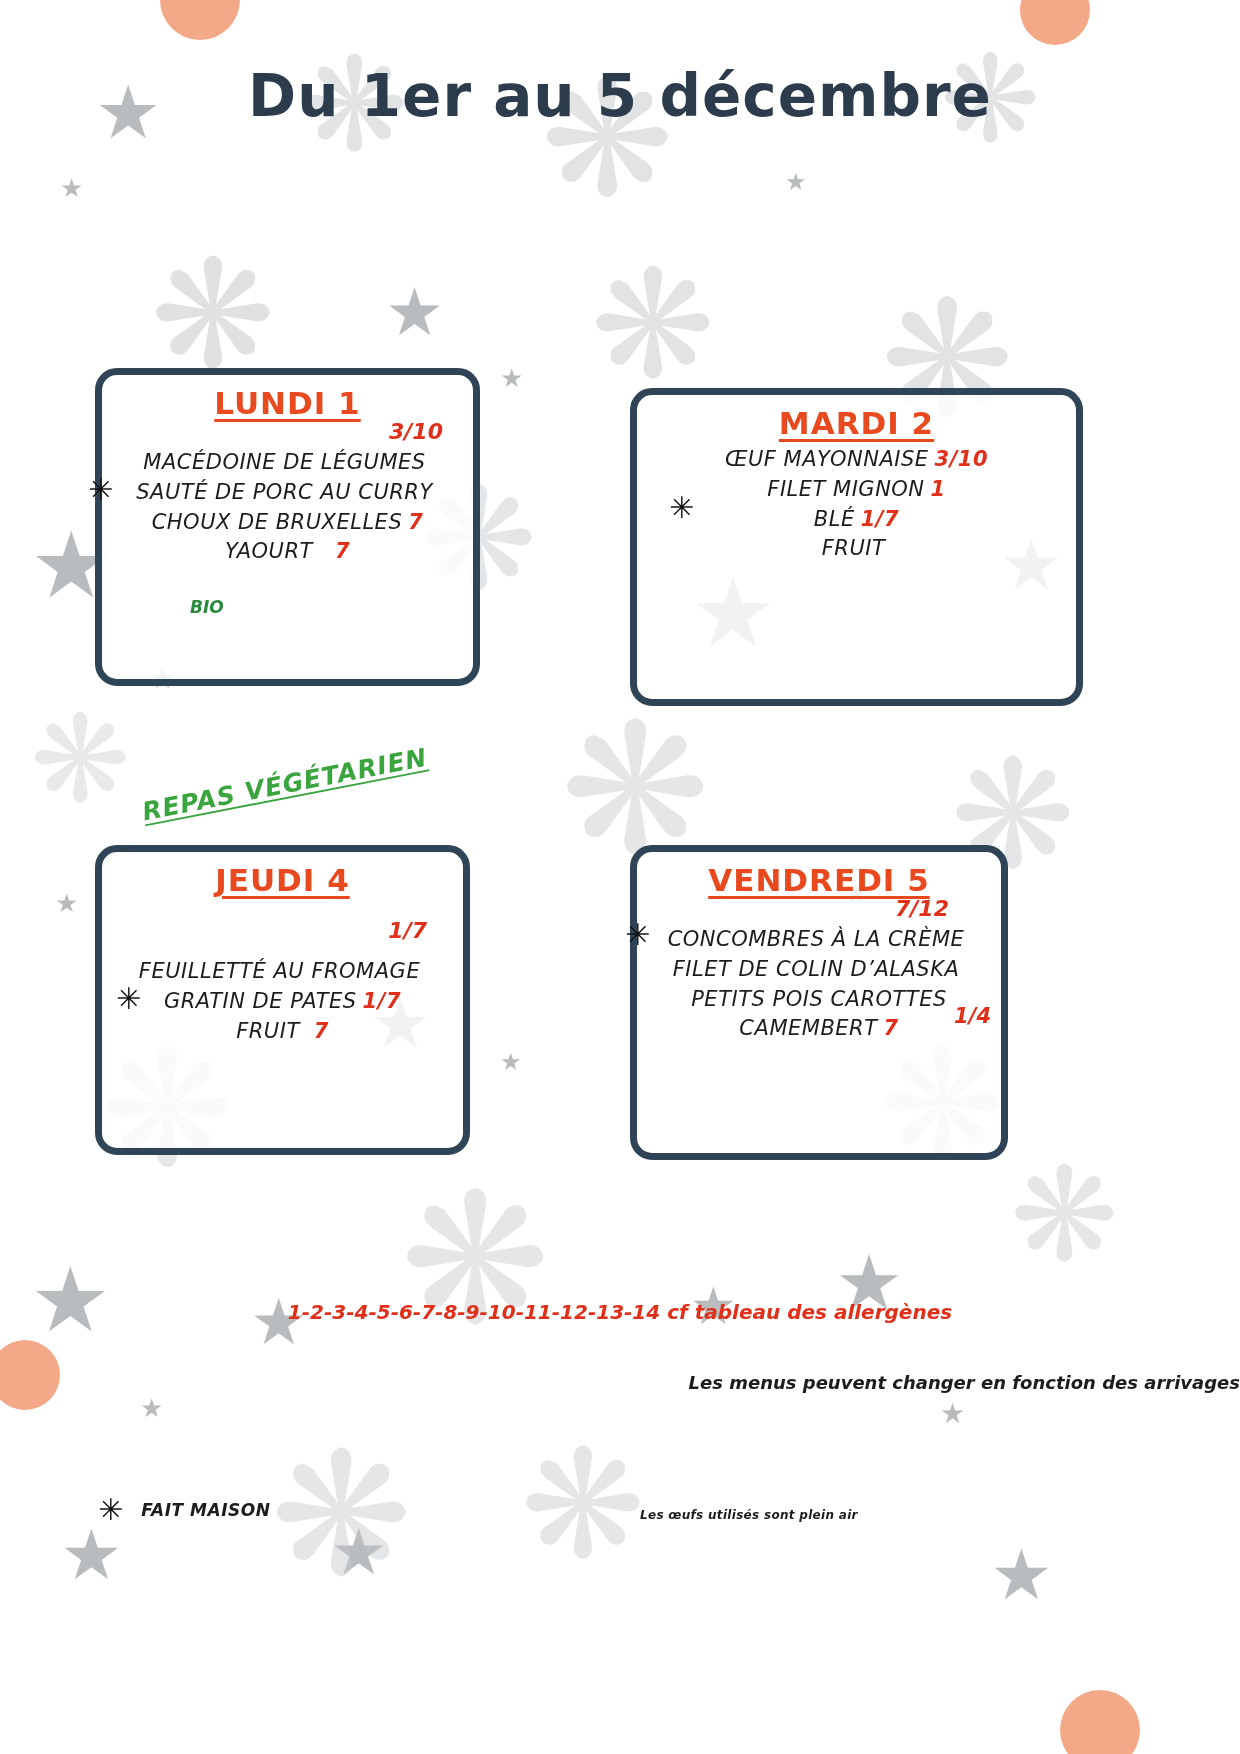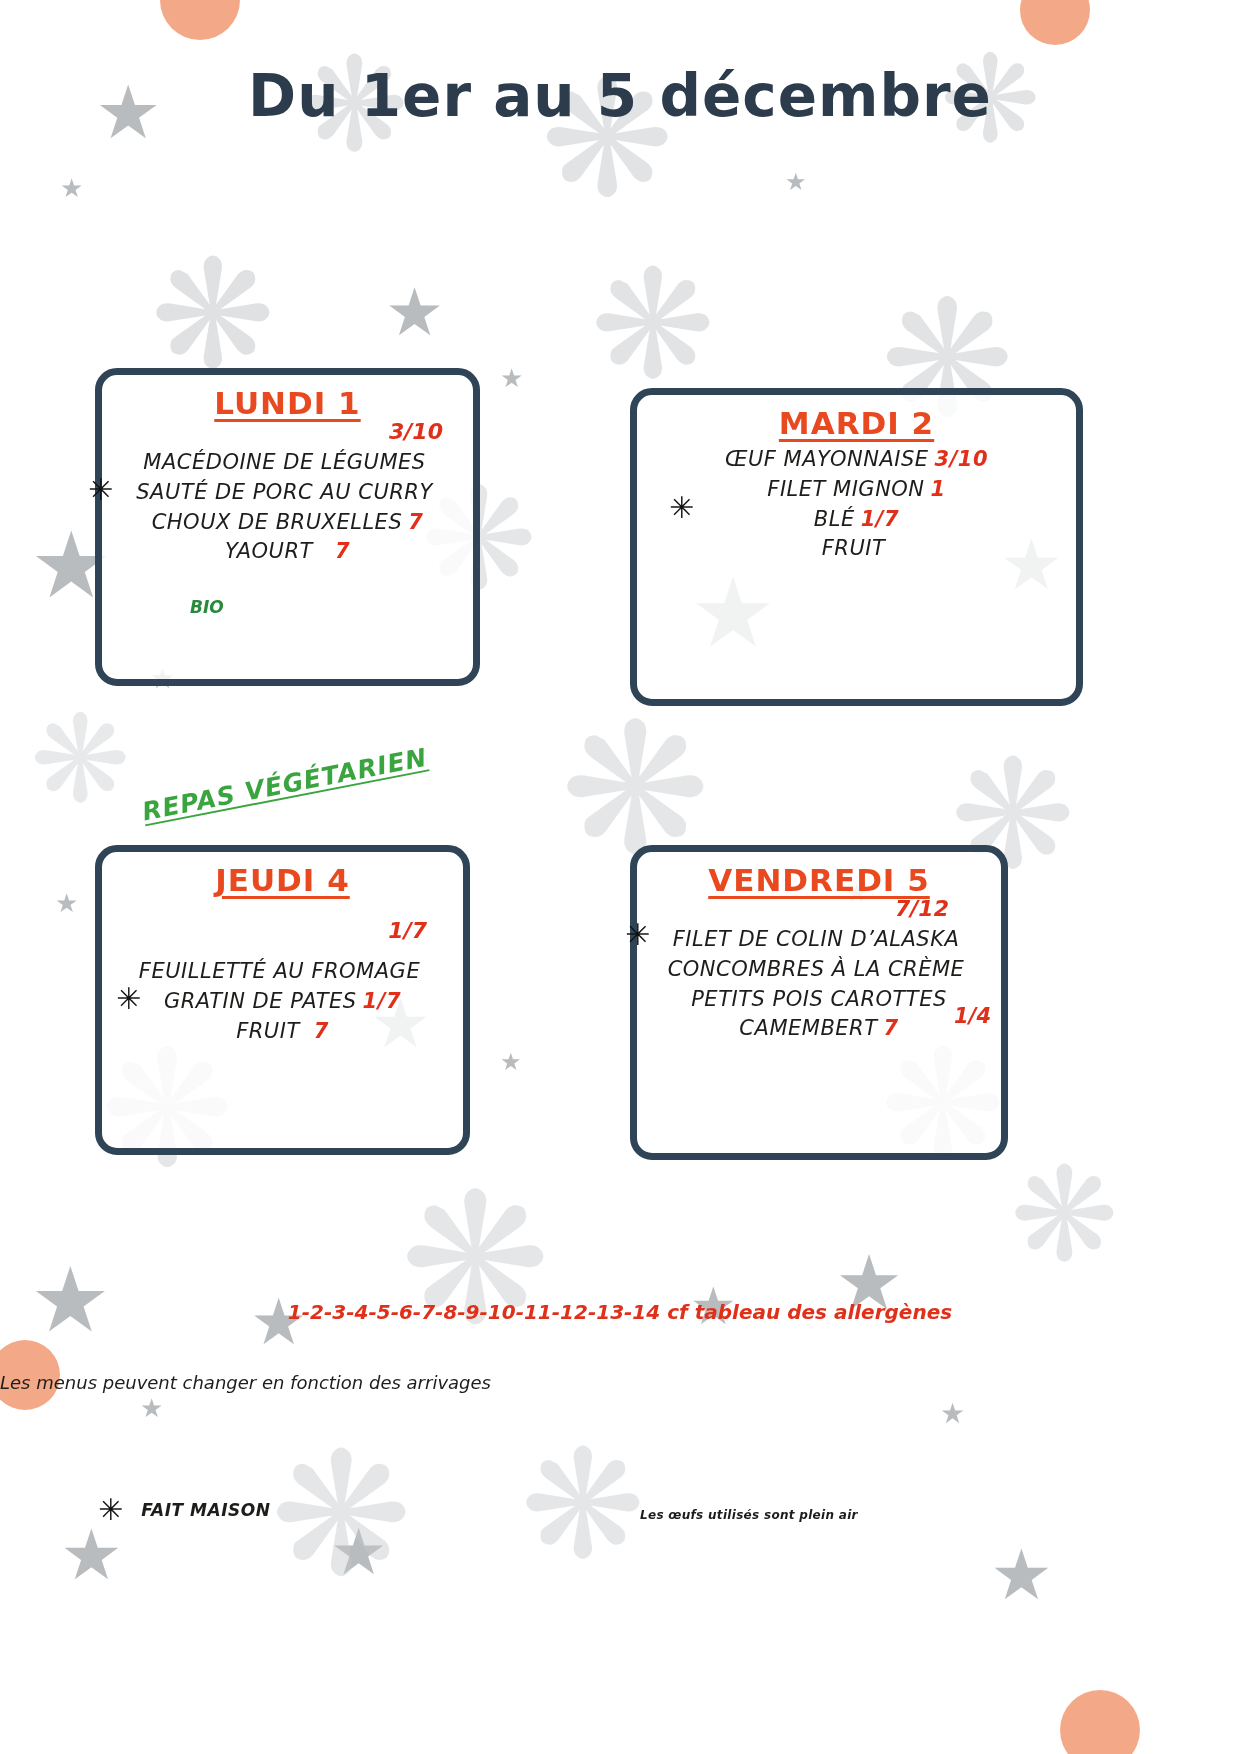--- a/index.html
+++ b/index.html
@@ -162,24 +162,24 @@
     font-style: italic;
     font-weight: bold;
     font-size: 20px;
     z-index: 4;
   }
   #changes-line {
     position: absolute;
     top: 1372px;
     left: 0;
     width: 100%;
-    text-align: left;
+    text-align: right;
     color: #1d1d1b;
     font-style: italic;
-    font-weight: normal;
+    font-weight: bold;
     font-size: 18px;
     z-index: 4;
   }
   #legend-homemade {
     position: absolute;
     left: 98px;
     top: 1495px;
     z-index: 4;
     display: flex;
     align-items: center;
@@ -290,22 +290,22 @@
     <div class="dish"><span>GRATIN DE PATES</span><span class="alg">1/7</span></div>
     <div class="dish"><span>FRUIT</span><span class="alg" style="margin-left:14px;">7</span></div>
   </div>
   <div class="homemade-star" style="left:14px;top:132px;">✳</div>
 </div>
 
 <div class="card" id="card-vendredi">
   <div class="card-title">VENDREDI 5</div>
   <div class="alg-top" style="padding-right:52px;">7/12</div>
   <div class="dish-list" style="margin-top:4px;">
+    <div class="dish"><span>CONCOMBRES À LA CRÈME</span><span class="alg"></span></div>
     <div class="dish"><span>FILET DE COLIN D’ALASKA</span><span class="alg"></span></div>
-    <div class="dish"><span>CONCOMBRES À LA CRÈME</span><span class="alg"></span></div>
     <div class="dish"><span>PETITS POIS CAROTTES</span></div>
     <div class="dish"><span>CAMEMBERT</span><span class="alg">7</span></div>
   </div>
   <div class="alg-float-right" style="position:absolute;right:10px;top:152px;">1/4</div>
   <div class="homemade-star" style="left:-12px;top:68px;">✳</div>
 </div>
 
 <div id="allergen-line">1-2-3-4-5-6-7-8-9-10-11-12-13-14 cf tableau des allergènes</div>
 <div id="changes-line">Les menus peuvent changer en fonction des arrivages</div>
 

